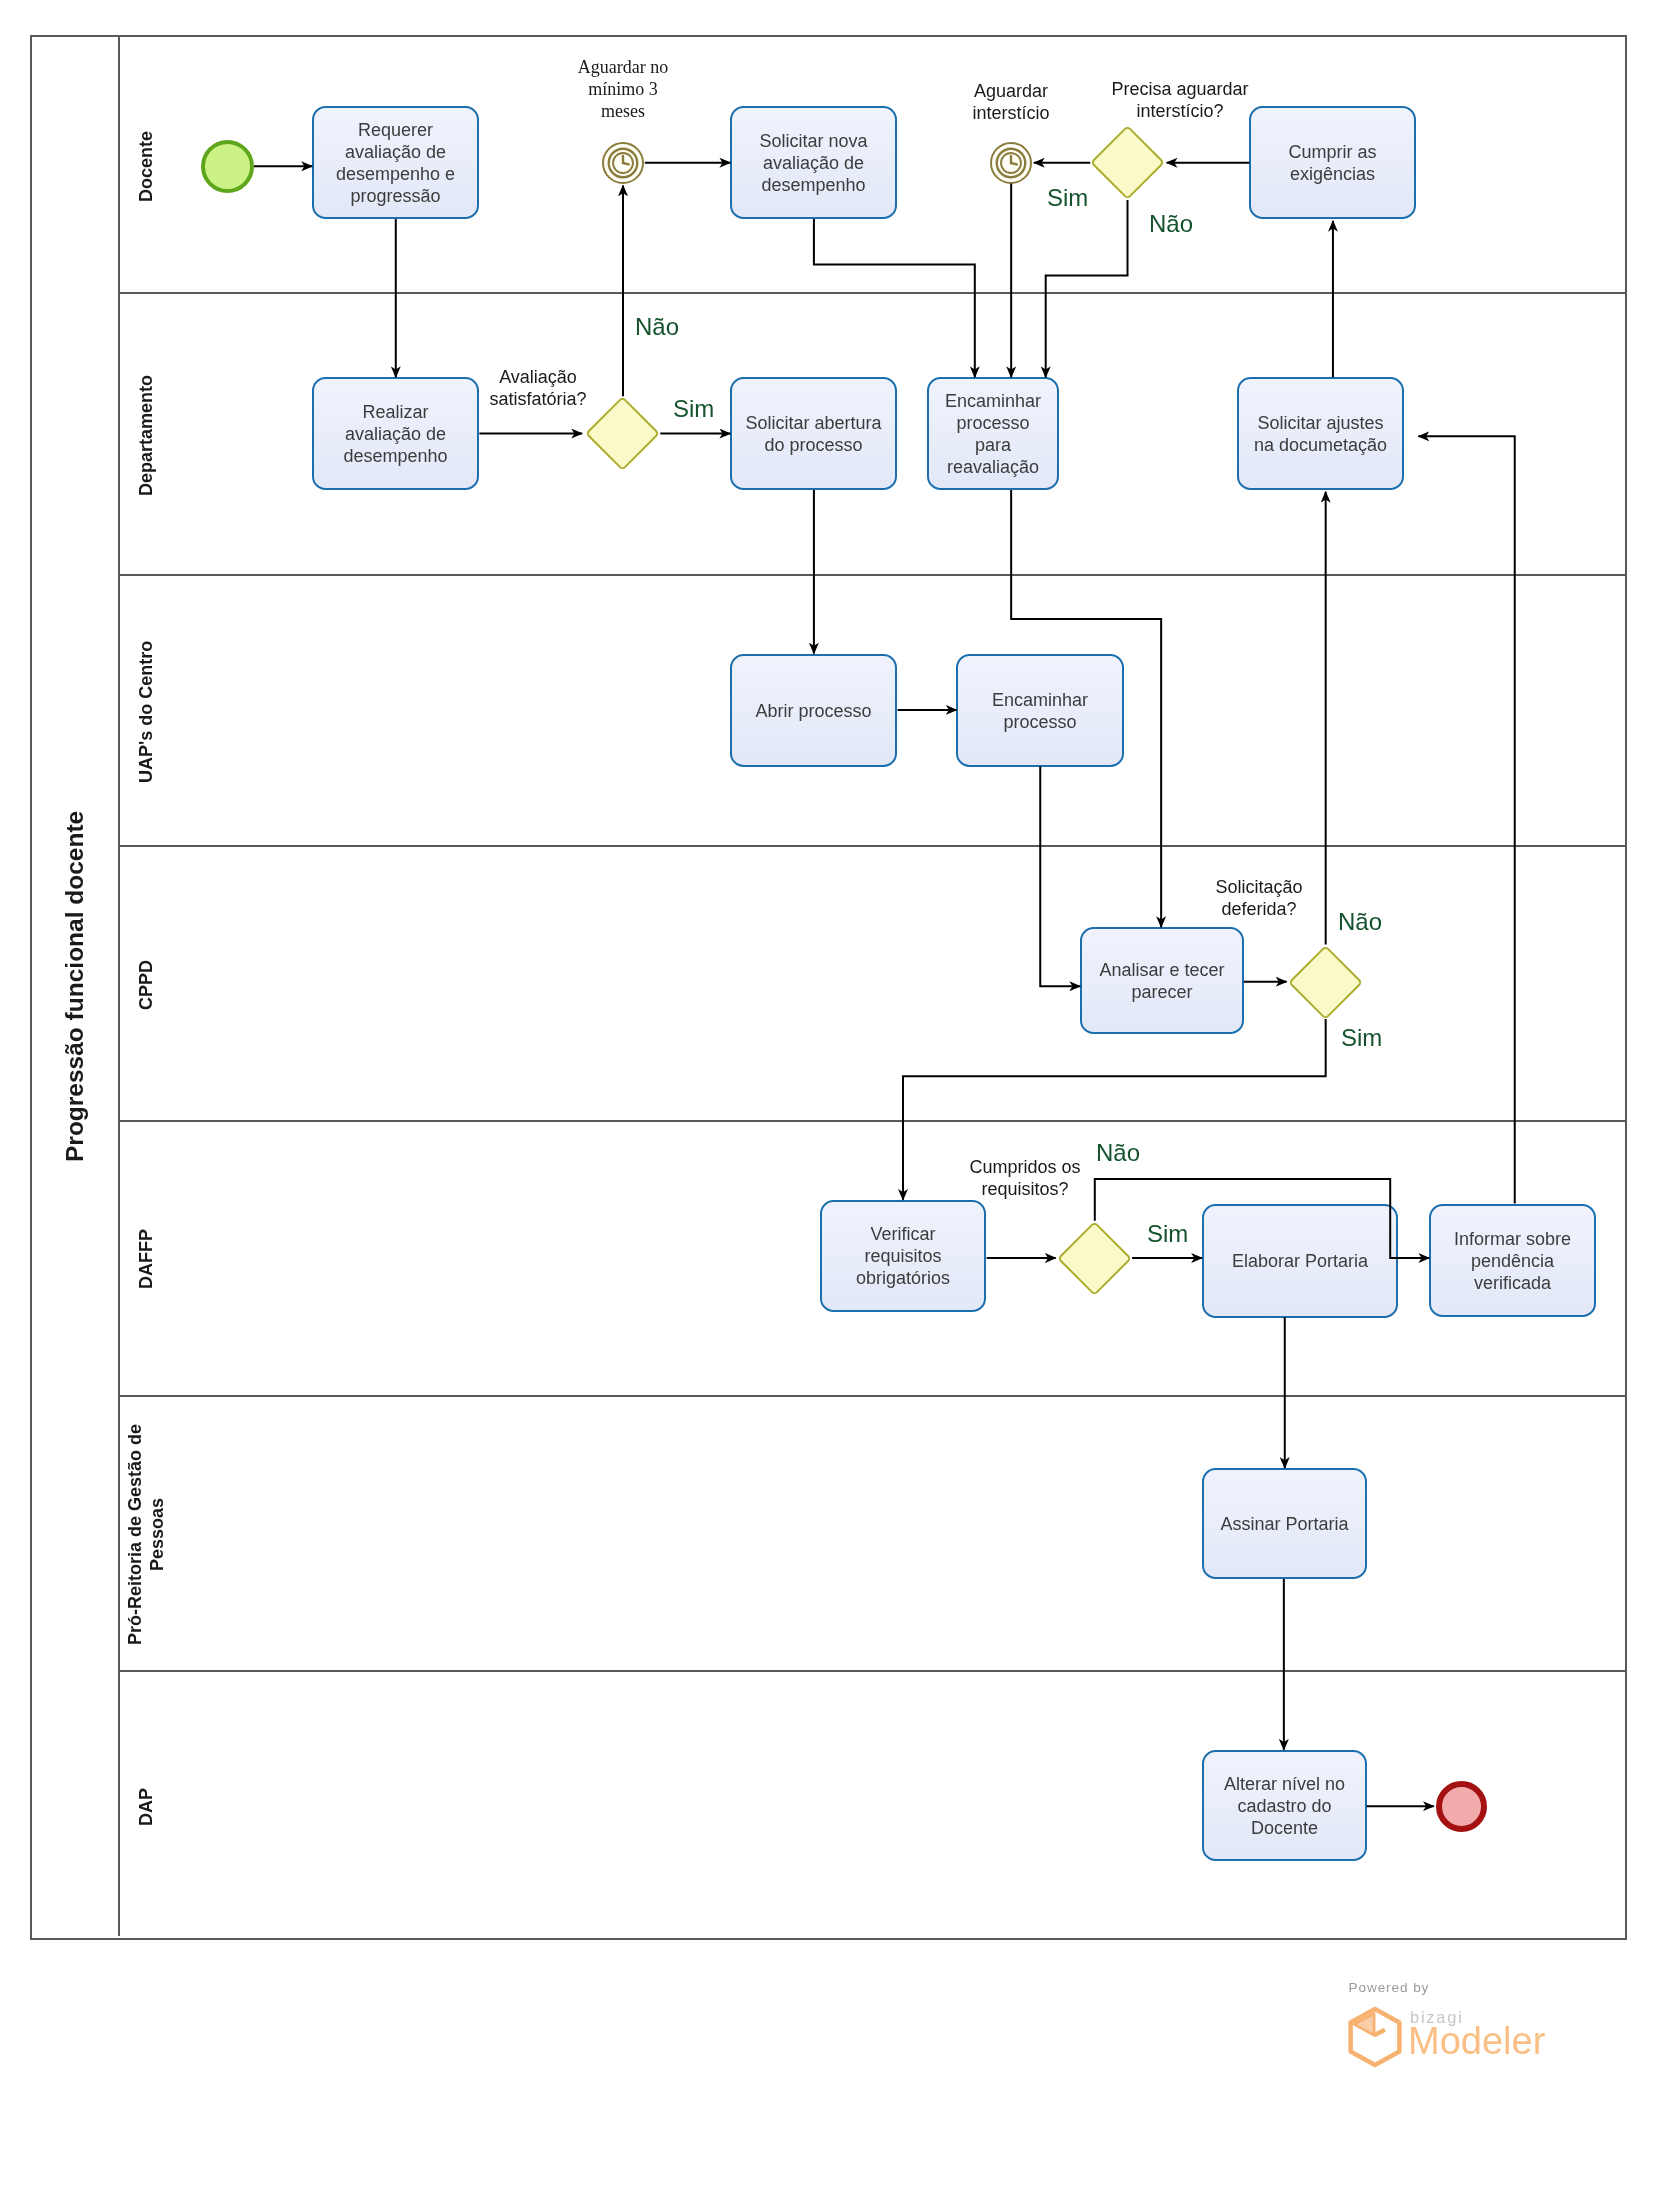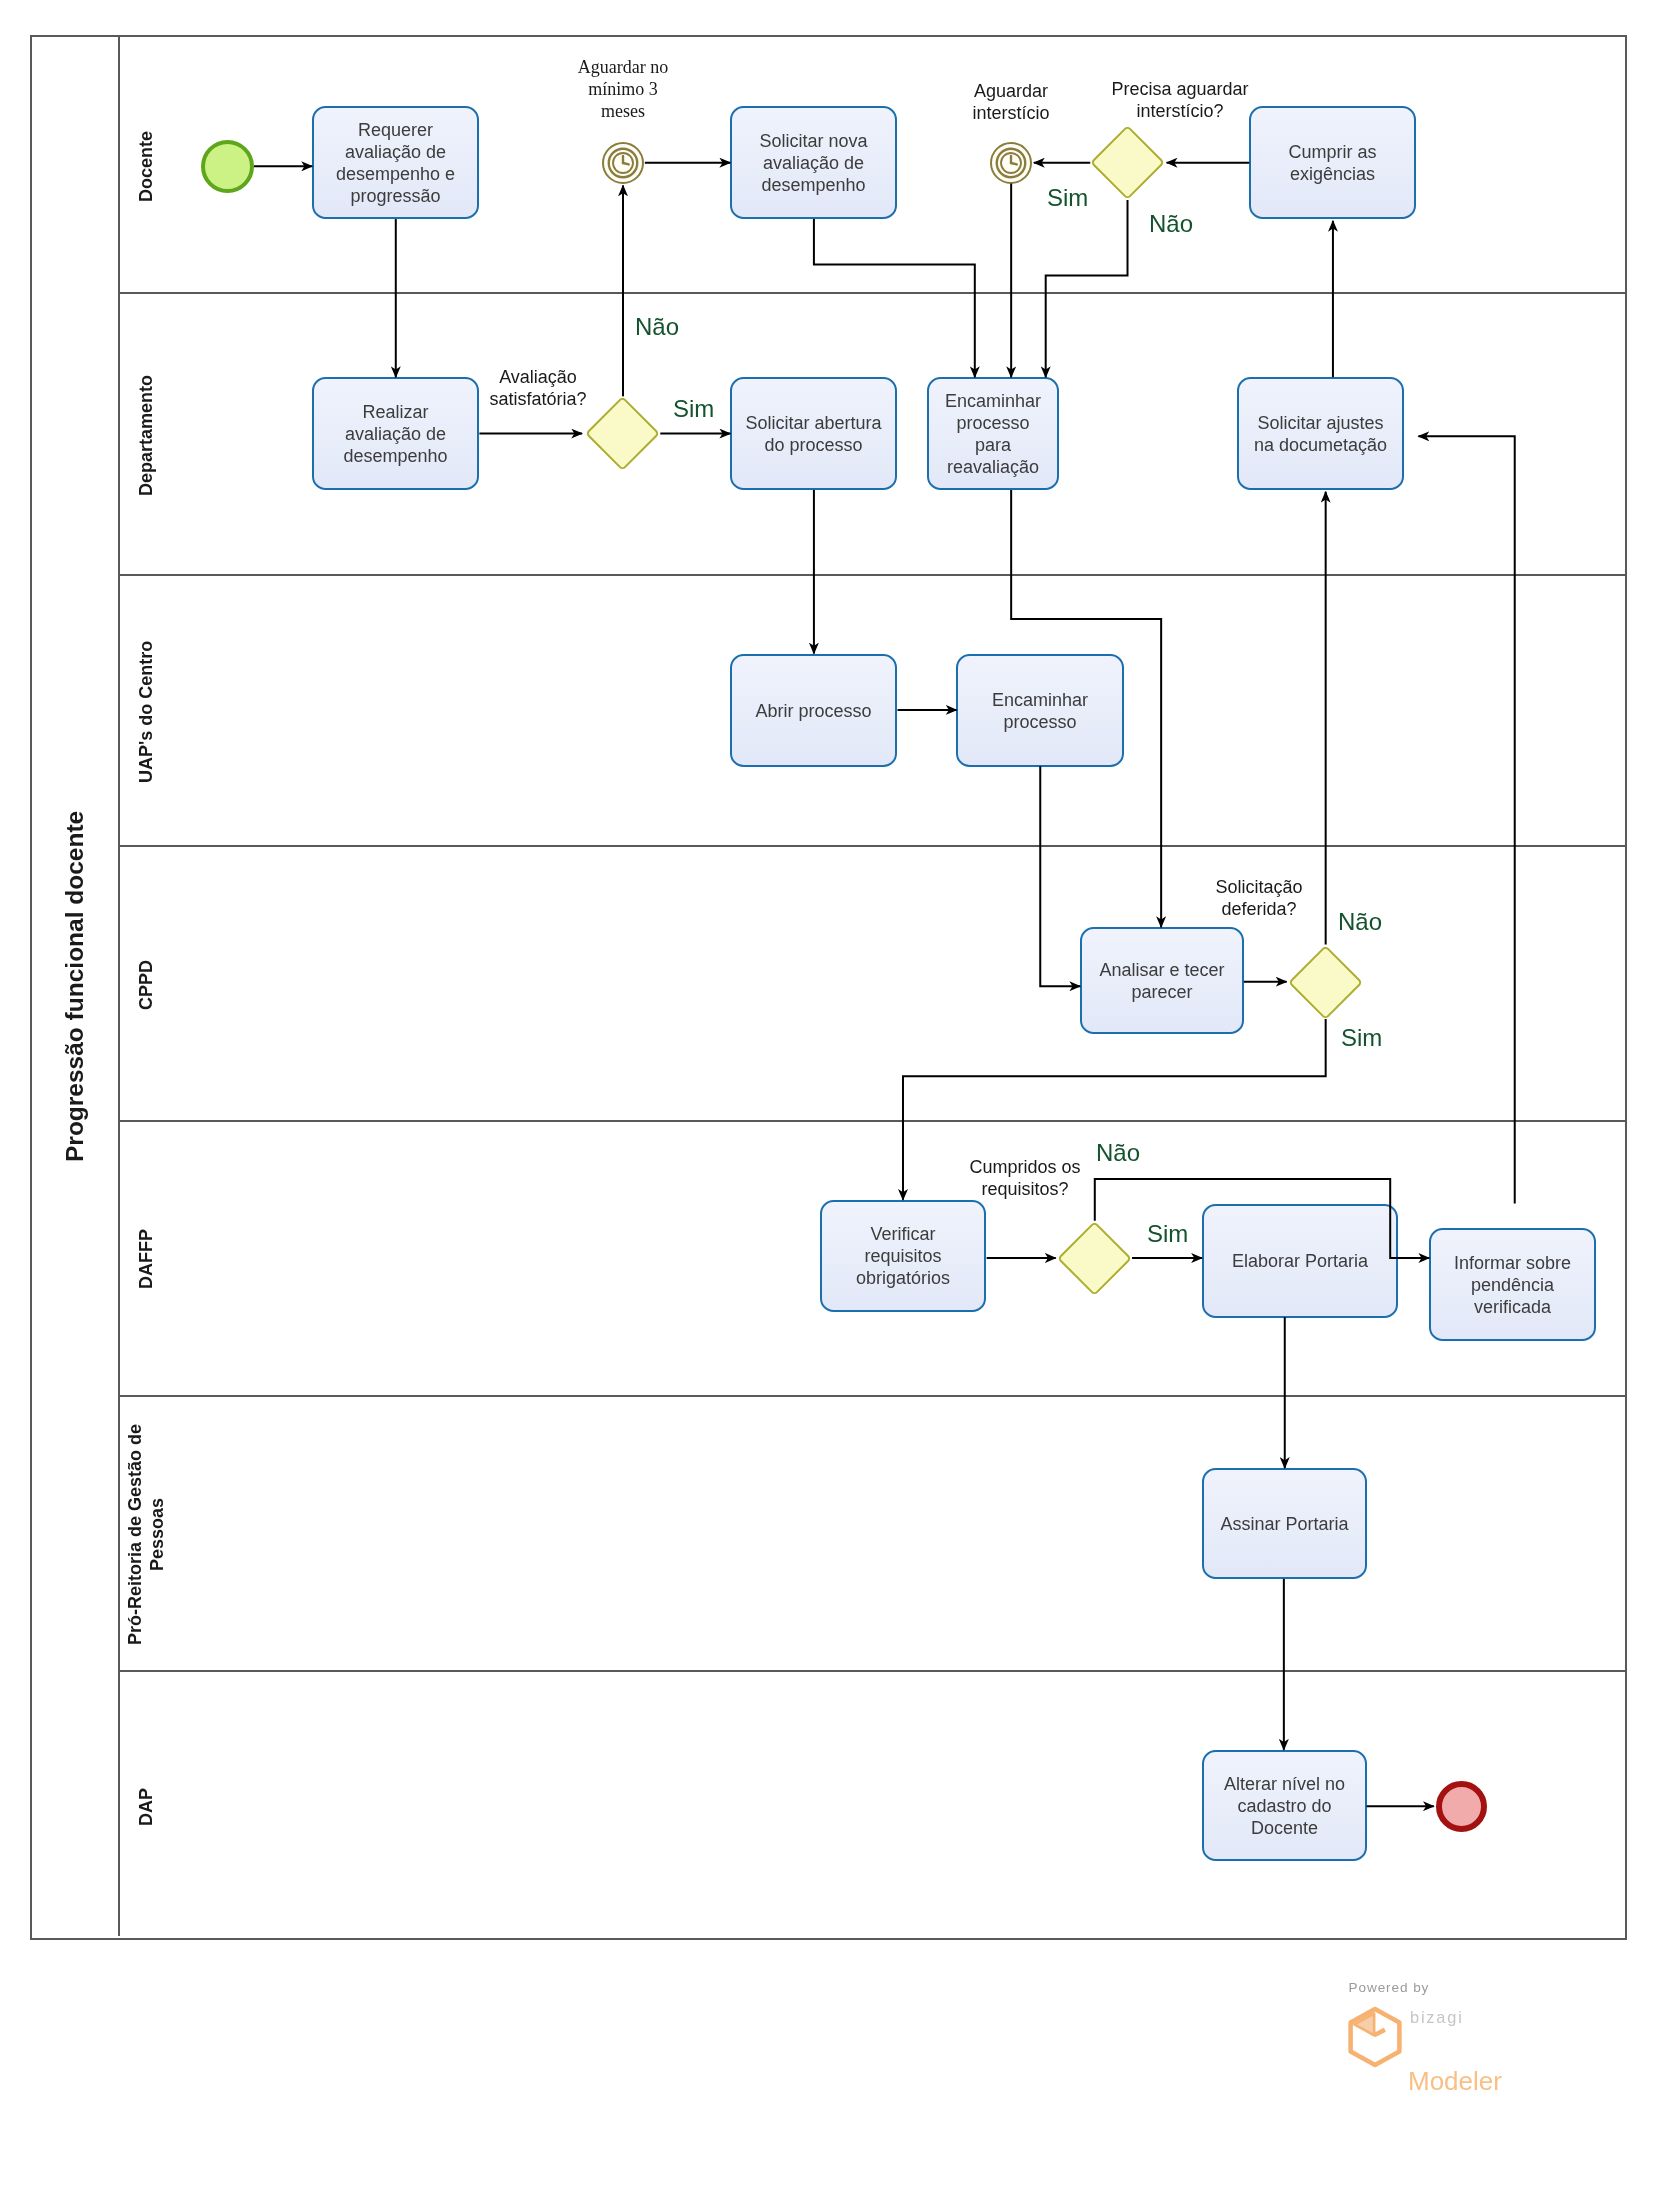--- a/index.html
+++ b/index.html
@@ -23,21 +23,21 @@
   .timer{position:absolute;box-sizing:border-box;border-radius:50%;background:#fffef6;}
   .timer svg{position:absolute;left:0;top:0;width:100%;height:100%;}
   .diagram-label{position:absolute;font-size:18px;line-height:22px;color:#1a1a1a;
     text-align:center;white-space:pre-line;}
   .edge-label{position:absolute;font-size:24px;color:#14532d;white-space:nowrap;text-align:right;}
   
   #logo{position:absolute;left:1323px;top:1973px;width:291px;height:109px;}
   #powered-by{position:absolute;left:25.5px;top:7.3px;font-size:13.6px;color:#9b9b9b;letter-spacing:0.9px;text-align:right;}
   #logo-icon{position:absolute;left:23.6px;top:33px;}
   #brand-text{position:absolute;left:87px;top:35px;font-size:16.4px;color:#c6c6c6;letter-spacing:1.8px;}
-  #product-text{position:absolute;left:85px;top:47px;font-size:26px;color:#f9bf85;margin-top:46px;}
+  #product-text{position:absolute;left:85px;top:47px;font-size:38px;color:#f9bf85;}
 </style>
 </head>
 <body>
 
 <div id="canvas">
   <div id="pool" style="left: 30px; top: 35px; width: 1597px; height: 1905px;">
     <div class="pool-title" style="left: 0px; top: 0px; width: 88px; height: 1899px;">Progressão funcional docente</div>
   <div class="lane" style="top: 0px; height: 258px; left: 88px; right: 0px;">
         <div class="lane-label" style="left: 0px; top: 0px; height: 258px; width: 52px; display: flex; align-items: center; justify-content: center;">Docente</div>
       </div>
@@ -125,21 +125,21 @@
 deferida?</div>
       <div class="task" style="left: 820px; top: 1200px; width: 166px; height: 112px; border: 2.7px solid rgb(27, 111, 174); background: linear-gradient(rgb(240, 243, 252), rgb(226, 232, 248));">
         <span>Verificar requisitos obrigatórios</span>
       </div>
       <div class="gateway" style="left: 1068px; top: 1232px; width: 53px; height: 53px; border: 2.7px solid rgb(173, 173, 47); background: rgb(250, 249, 200);"></div>
       <div class="diagram-label" style="left: 907px; top: 1156px; width: 236px;">Cumpridos os
 requisitos?</div>
       <div class="task" style="left: 1202px; top: 1204px; width: 196px; height: 114px; border: 2.7px solid rgb(27, 111, 174); background: linear-gradient(rgb(240, 243, 252), rgb(226, 232, 248));">
         <span>Elaborar Portaria</span>
       </div>
-      <div class="task" style="left: 1429px; top: 1204px; width: 167px; height: 113px; border: 2.7px solid rgb(27, 111, 174); background: linear-gradient(rgb(240, 243, 252), rgb(226, 232, 248)); margin-top: 24px;">
+      <div class="task" style="left: 1429px; top: 1204px; width: 167px; height: 113px; border: 2.7px solid rgb(27, 111, 174); background: linear-gradient(rgb(240, 243, 252), rgb(226, 232, 248));">
         <span>Informar sobre pendência verificada</span>
       </div>
       <div class="task" style="left: 1202px; top: 1468px; width: 165px; height: 111px; border: 2.7px solid rgb(27, 111, 174); background: linear-gradient(rgb(240, 243, 252), rgb(226, 232, 248));">
         <span>Assinar Portaria</span>
       </div>
       <div class="task" style="left: 1202px; top: 1750px; width: 165px; height: 111px; border: 2.7px solid rgb(27, 111, 174); background: linear-gradient(rgb(240, 243, 252), rgb(226, 232, 248));">
         <span>Alterar nível no cadastro do Docente</span>
       </div>
       <div class="event" style="left: 1436px; top: 1781px; width: 51px; height: 51px; border: 6.4px solid rgb(163, 17, 17); background: rgb(242, 171, 171);"></div>
     </div>

